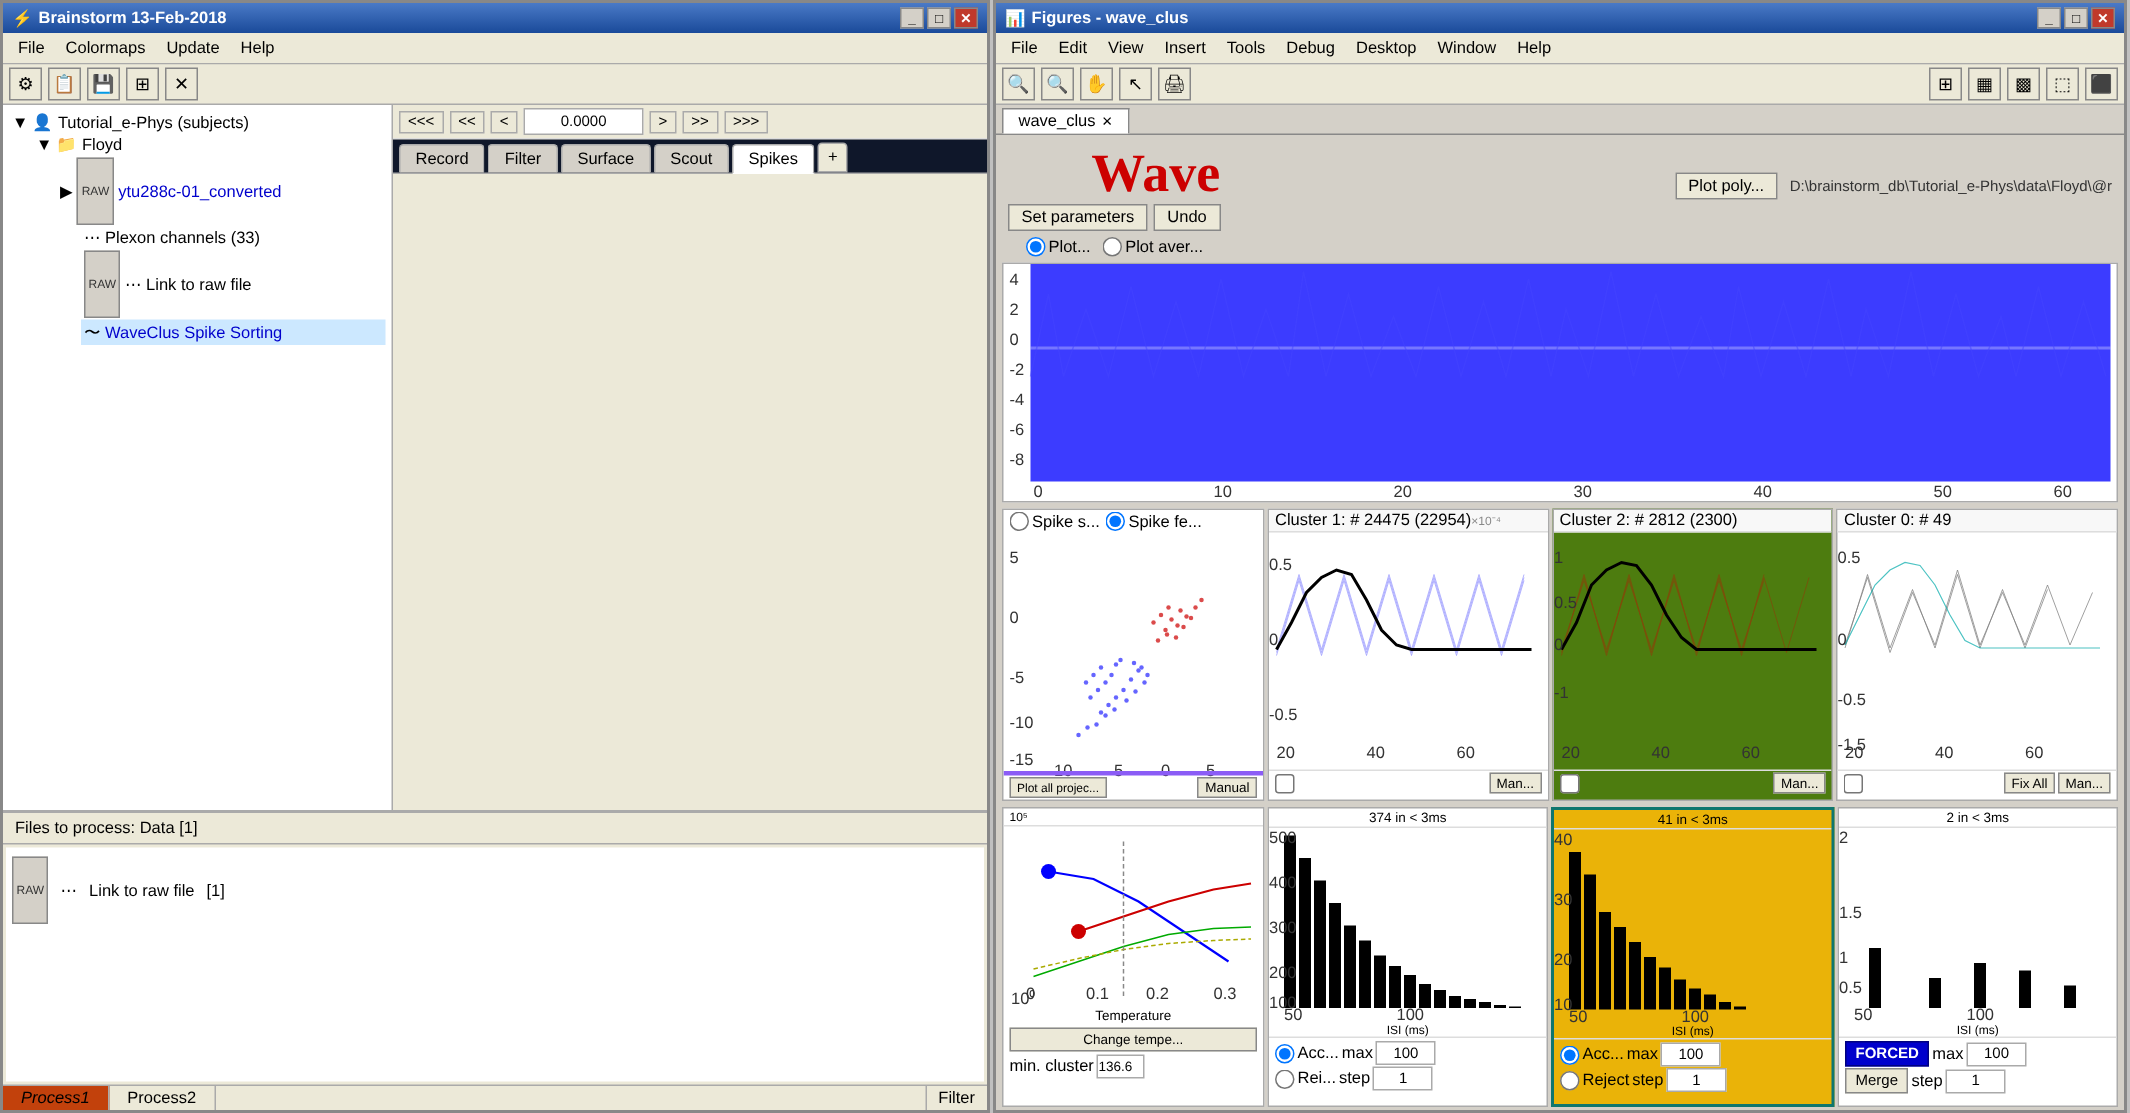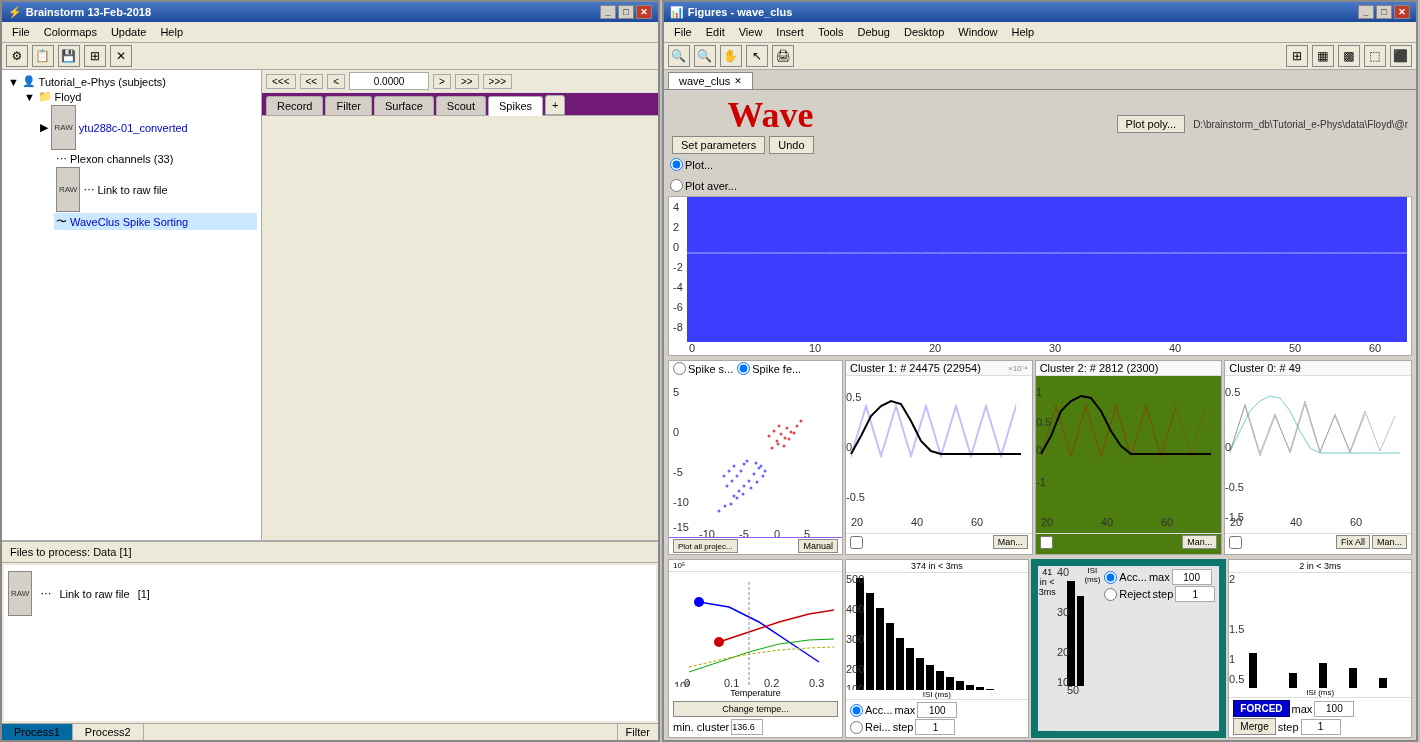--- a/index.html
+++ b/index.html
@@ -133,21 +133,21 @@
       height: 18px;
       border: 1px solid #aaa;
       text-align: center;
       font-size: 10px;
     }
 
     .tabs-bar {
       display: flex;
       align-items: flex-end;
       padding: 2px 4px 0;
-      background: #701a75;
+      background: #0f172a;
       border-bottom: 1px solid #aaa;
       gap: 2px;
     }
     .tab {
       padding: 3px 10px;
       border: 1px solid #aaa;
       border-bottom: none;
       background: #d4d0c8;
       cursor: pointer;
       border-radius: 3px 3px 0 0;
@@ -227,21 +227,21 @@
       display: flex;
       border-top: 1px solid #aaa;
       background: #ece9d8;
     }
     .bottom-tab {
       padding: 2px 12px;
       border-right: 1px solid #aaa;
       cursor: pointer;
       font-size: 11px;
     }
-    .bottom-tab.active { background: #0369a1; }
+    .bottom-tab.active { background: #c2410c; font-style: italic; }
     .bottom-filter {
       margin-left: auto;
       padding: 2px 8px;
       border-left: 1px solid #aaa;
       font-size: 11px;
       cursor: pointer;
     }
 
     
     #figures-panel {
@@ -580,21 +580,21 @@
           <button class="set-params-btn">Set parameters</button>
           <button class="undo-btn">Undo</button>
         </div>
       </div>
       <div style="display:flex; align-items:center; gap:8px;">
         <button class="plot-btn">Plot poly...</button>
         <span class="path-text">D:\brainstorm_db\Tutorial_e-Phys\data\Floyd\@r</span>
       </div>
     </div>
 
-    <div style="display:flex; gap:8px; padding:0 6px 2px; align-items:flex-start;flex-direction:column;">
+    <div style="display:flex; gap:8px; padding:0 20px 2px; align-items:flex-end;">
       <label class="radio-opt">
         <input type="radio" name="plottype" checked="" style="">
         <span>Plot...</span>
       </label>
       <label class="radio-opt">
         <input type="radio" name="plottype" style="">
         <span>Plot aver...</span>
       </label>
     </div>
 
@@ -694,28 +694,28 @@
               <circle cx="128" cy="50" r="1.5"></circle>
               <circle cx="132" cy="45" r="1.5"></circle>
           </g>
 
           <text x="30" y="162" font-size="7" fill="#333">-10</text>
           <text x="70" y="162" font-size="7" fill="#333">-5</text>
           <text x="105" y="162" font-size="7" fill="#333">0</text>
           <text x="135" y="162" font-size="7" fill="#333">5</text>
           <text x="20" y="162" font-size="7" fill="#333" transform="rotate(-90,30,130)"></text>
         </svg>
-        <div style="position:absolute; bottom:0; left:0; right:0; display:flex; justify-content:space-between; padding:1px 4px; font-size:8px; border-top:1px solid #8b5cf6;">
+        <div style="position:absolute; bottom:0; left:0; right:0; display:flex; justify-content:space-between; padding:1px 4px; font-size:8px; border-top:3px solid #8b5cf6;">
           <button class="plot-btn" style="font-size:8px; padding:1px 4px;">Plot all projec...</button>
           <button class="man-btn">Manual</button>
         </div>
       </div>
 
       <div style="flex:1; background:white; border:1px solid #aaa; position:relative; overflow:hidden;">
-        <div style="font-size:9px; padding:1px 4px; background:#f8f8f8; border-bottom:1px solid #ddd; display:flex; justify-content:space-between;">
+        <div style="font-size:9px; padding:1px 4px; background:#f8f8f8; border-bottom:1px solid #ddd; display:flex; ">
           <span>Cluster 1: # 24475 (22954)</span>
           <span style="font-size:8px; color:#888;">×10⁻⁴</span>
         </div>
         <svg width="100%" height="155">
 
           <g stroke="#0000ff" stroke-width="0.5" fill="none" opacity="0.4">
             <polyline points="5,80 20,30 35,80 50,30 65,80 80,30 95,80 110,30 125,80 140,30 155,80 170,30"></polyline>
             <polyline points="5,82 20,32 35,82 50,32 65,82 80,32 95,82 110,32 125,82 140,32 155,82 170,32"></polyline>
             <polyline points="5,78 20,28 35,78 50,28 65,78 80,28 95,78 110,28 125,78 140,28 155,78 170,28"></polyline>
           </g>
@@ -883,21 +883,21 @@
             <label class="radio-opt">
                 <input type="radio" name="isi1ctrl" style="">
                 <span>Rei...</span>
               </label>
             <span>step</span>
             <input type="text" class="ctrl-input" value="1" style="">
           </div>
         </div>
       </div>
 
-      <div style="flex:1; background:#e5e5e5; border:7px solid #0f766e; position:relative; overflow:hidden; display:flex; flex-direction:row;">
+      <div style="flex:1; background:#eab308; border:2px solid #0f766e; position:relative; overflow:hidden; display:flex; flex-direction:column;">
         <div style="text-align:center; font-size:9px; padding:1px; border-bottom:1px solid #ddd;">41 in &lt; 3ms</div>
         <svg width="100%" height="130">
 
           <rect x="10" y="15" width="8" height="105" fill="black"></rect>
           <rect x="20" y="30" width="8" height="90" fill="black"></rect>
           <rect x="30" y="55" width="8" height="65" fill="black"></rect>
           <rect x="40" y="65" width="8" height="55" fill="black"></rect>
           <rect x="50" y="75" width="8" height="45" fill="black"></rect>
           <rect x="60" y="85" width="8" height="35" fill="black"></rect>
           <rect x="70" y="92" width="8" height="28" fill="black"></rect>

